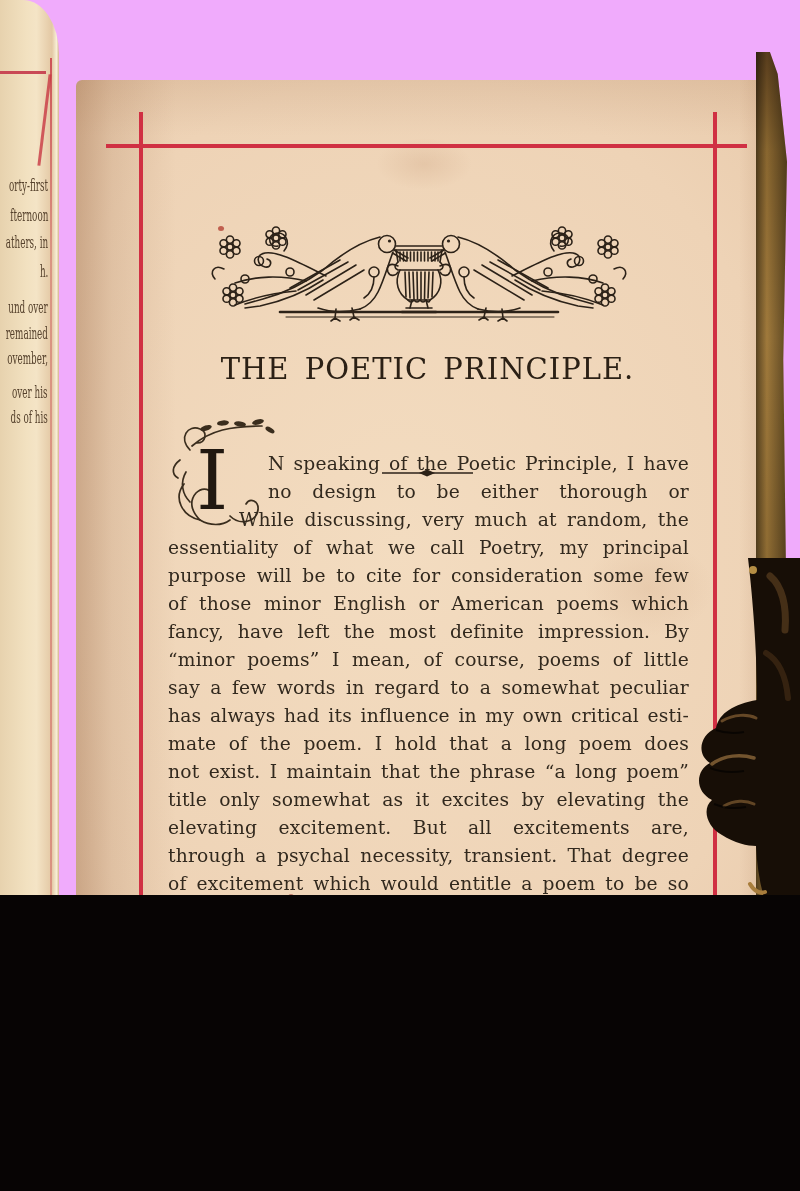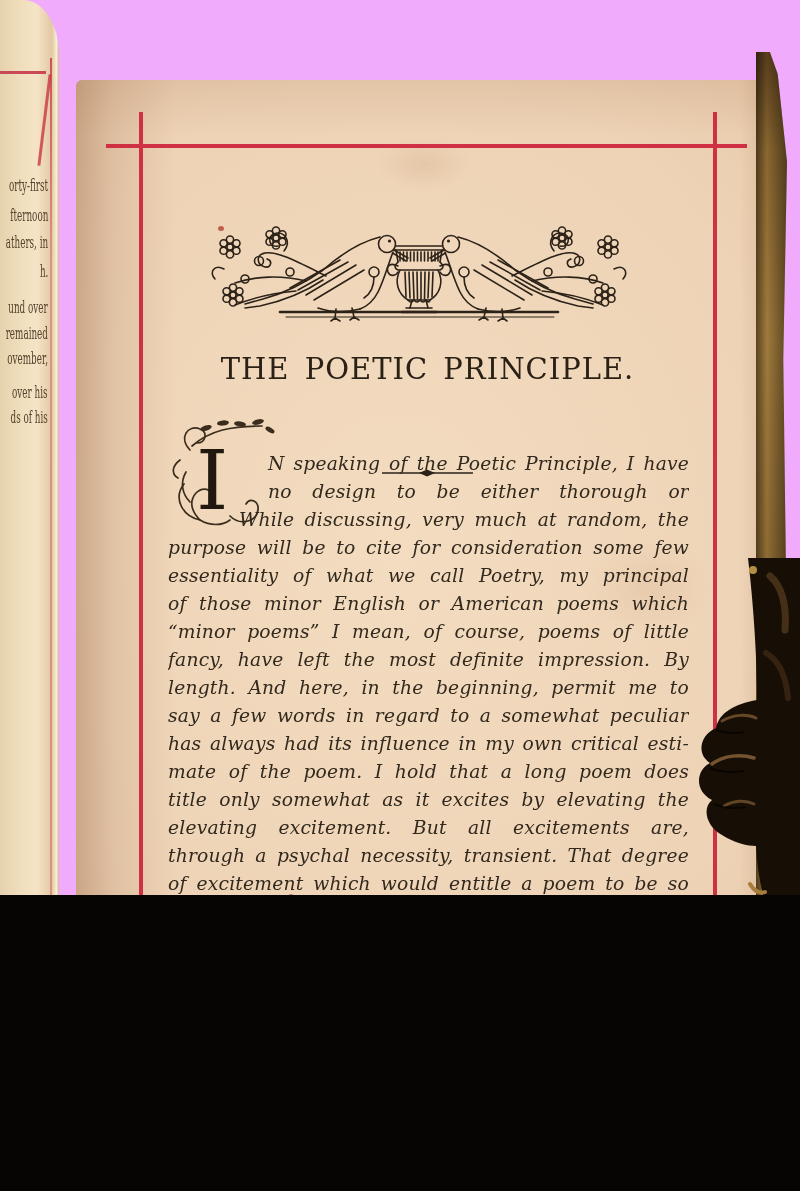--- a/index.html
+++ b/index.html
@@ -53,21 +53,21 @@
   .divider svg{display:inline-block;}
 
   .dropcap{position:absolute;left:90px;top:336px;width:120px;height:130px;}
   .dropcap svg{position:absolute;left:0;top:0;}
   .dropcap svg path{stroke:#3a2d1d;fill:none;stroke-width:1.7;stroke-linecap:round;}
   .dropcap svg .leaf{fill:#3a2d1d;stroke:none;}
   .dc-letter{position:absolute;left:30px;top:24px;font-size:82px;line-height:1;color:#211810;}
 
   .body{position:absolute;left:92px;top:370px;width:521px;font-size:18.7px;line-height:28px;
         color:#32291e;letter-spacing:.2px;}
-  .tline{text-align:justify;text-align-last:justify;height:28px;overflow:hidden;font-style:italic;}
+  .tline{text-align:justify;text-align-last:justify;height:28px;overflow:hidden;}
   .tline.dc2{padding-left:100px;}
   .tline.dc3{padding-left:71px;}
   .tline.ind{text-indent:27px;}
   .tline.end{text-align-last:left;}
 
   
   .fore-edge{position:absolute;left:756px;top:52px;width:31px;height:1098px;
     background:
       linear-gradient(90deg,rgba(0,0,0,.45),rgba(0,0,0,0) 35%,rgba(0,0,0,.4) 96%),
       linear-gradient(180deg,#583d1c 0%,#8a6730 9%,#a07a3c 26%,#8f6c33 46%,#a57e40 66%,#866428 86%,#52391a 100%);
@@ -203,29 +203,29 @@
         <path d="M34 104 C44 110 56 110 64 104"></path>
       </svg>
       <span class="dc-letter">I</span>
     </div>
 
     <div class="body">
 
     <div class="tline dc2">N speaking of the Poetic Principle, I have</div>
         <div class="tline dc2">no design to be either thorough or profound.</div>
         <div class="tline dc3">While discussing, very much at random, the</div>
+        <div class="tline">essentiality of what we call Poetry, my principal</div>
         <div class="tline">purpose will be to cite for consideration some few</div>
-        <div class="tline">essentiality of what we call Poetry, my principal</div>
         <div class="tline">of those minor English or American poems which</div>
+        <div class="tline">fancy, have left the most definite impression. By</div>
         <div class="tline">“minor poems” I mean, of course, poems of little</div>
-        <div class="tline">fancy, have left the most definite impression. By</div>
-        <div class="tline">length. And here, in the beginning, permit me to</div>
         <div class="tline">say a few words in regard to a somewhat peculiar</div>
         <div class="tline">has always had its influence in my own critical esti-</div>
         <div class="tline">mate of the poem. I hold that a long poem does</div>
+        <div class="tline">not exist. I maintain that the phrase “a long poem”</div>
         <div class="tline">title only somewhat as it excites by elevating the</div>
         <div class="tline">elevating excitement. But all excitements are,</div>
         <div class="tline">through a psychal necessity, transient. That degree</div>
         <div class="tline">of excitement which would entitle a poem to be so</div>
       </div>
   </div>
 
   <div class="fore-edge"></div>
 
   <svg class="clasp" width="106" height="352" viewBox="0 0 106 352">

